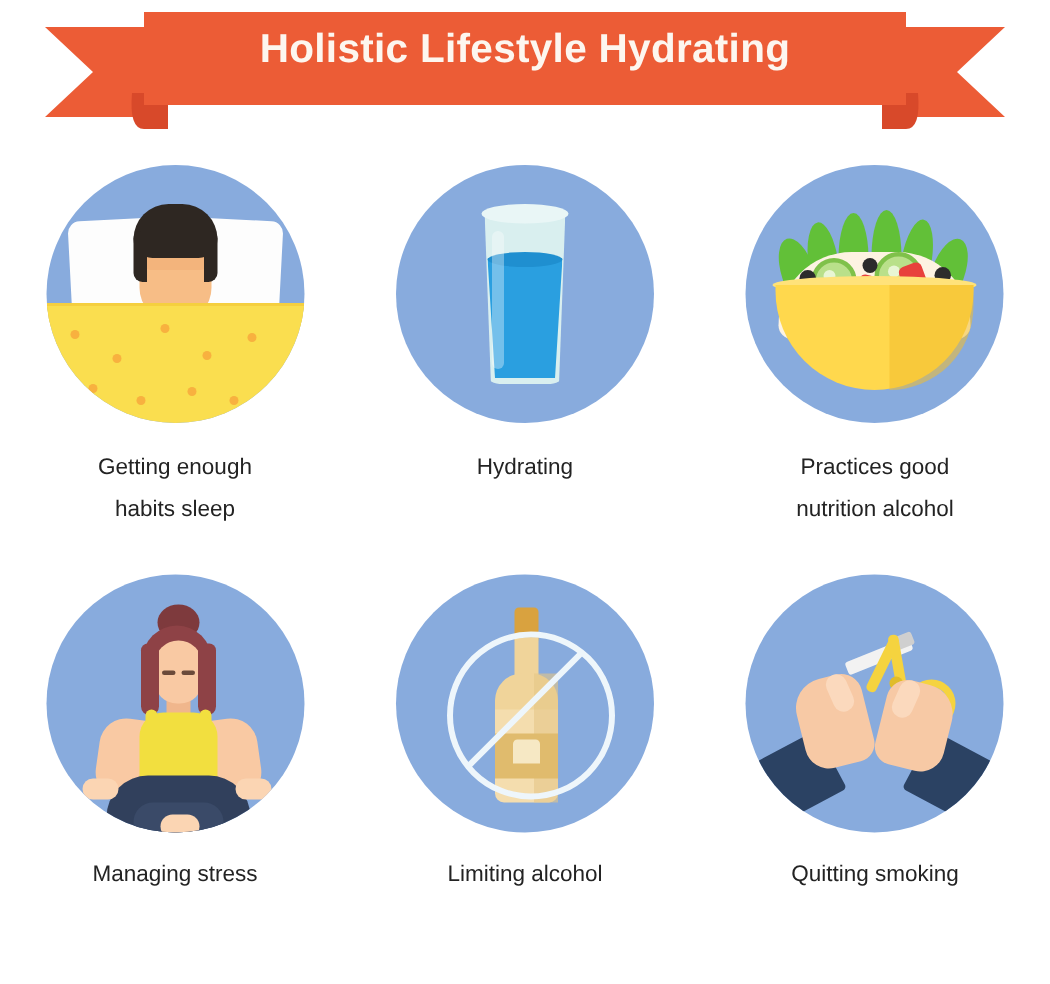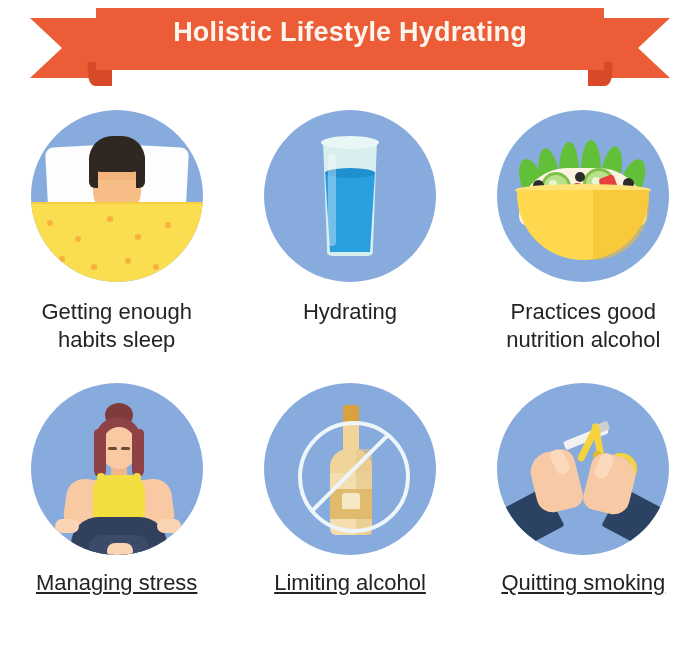--- a/index.html
+++ b/index.html
@@ -62,26 +62,26 @@
     height: 172px;
     border-radius: 50%;
     background: #88abdd;
     position: relative;
     overflow: hidden;
     flex: 0 0 auto;
   }
   .caption {
     margin-top: 16px;
     text-align: center;
-    font-size: 22px;
+    font-size: 15px;
     line-height: 28px;
     color: #232323;
     max-width: 210px;
   }
-  .row2 .caption { margin-top: 14px; text-decoration: underline; }
+  .row2 .caption { margin-top: 14px; }
 
   
   .pillow {
     position: absolute;
     background: #fdfdfd;
     border-radius: 8px;
   }
   .pillow-l { left: 16px;  top: 36px;  width: 72px; height: 80px; transform: rotate(-3deg); }
   .pillow-r { right: 16px; top: 36px;  width: 72px; height: 80px; transform: rotate(3deg); }
   .head {

